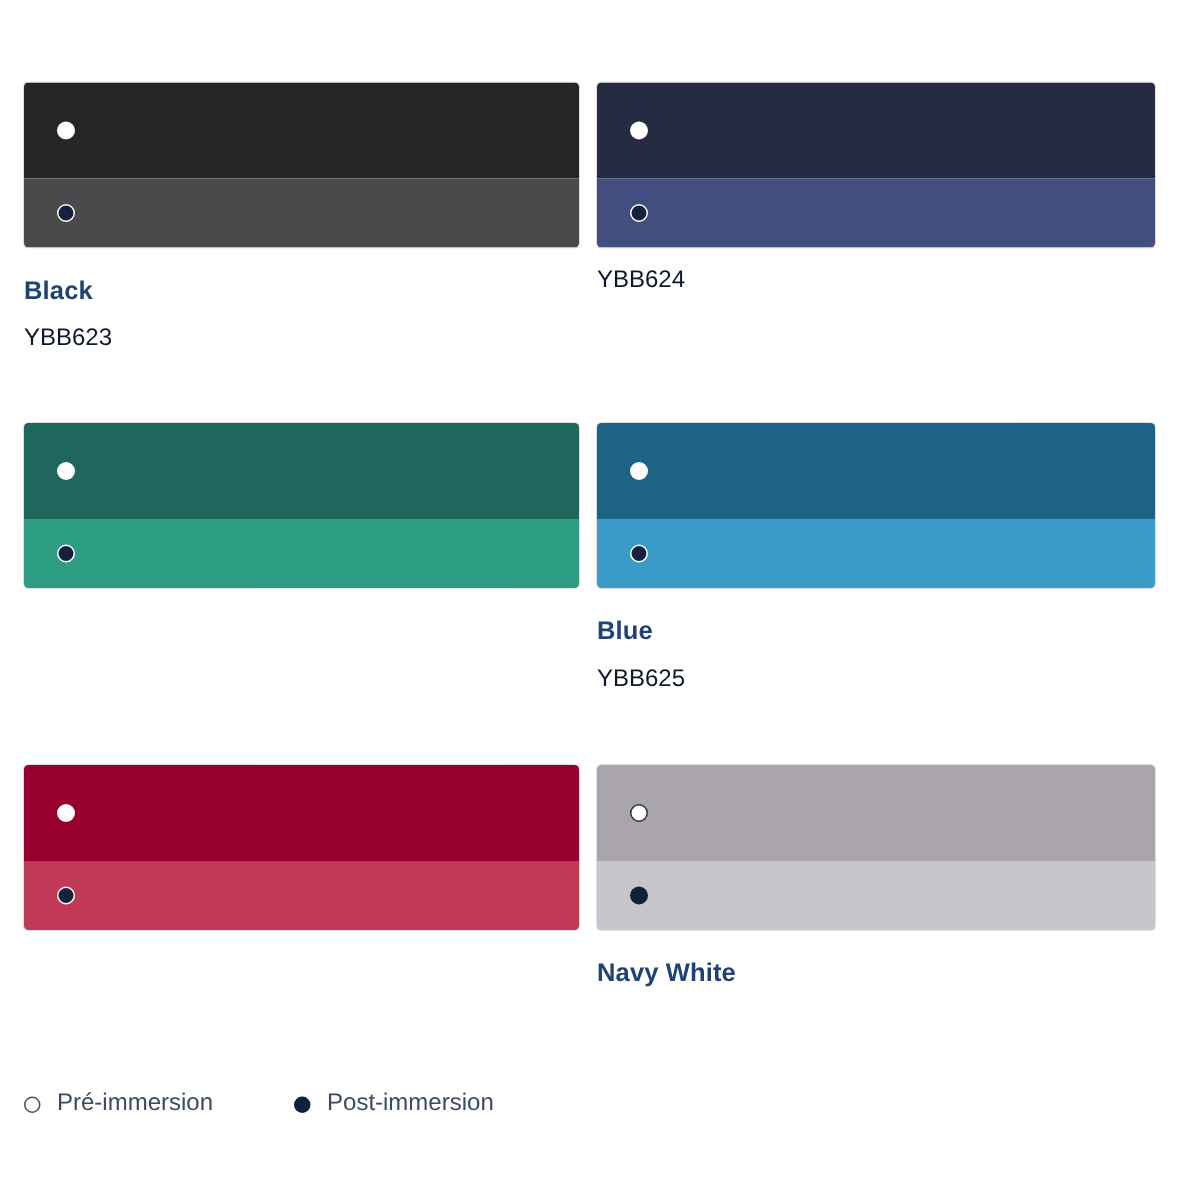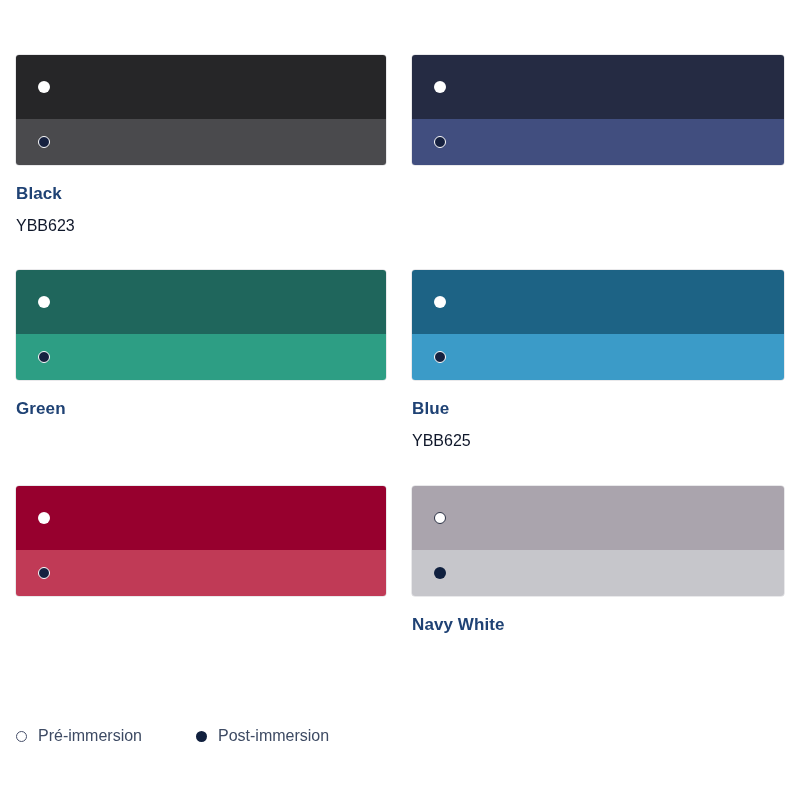--- a/index.html
+++ b/index.html
@@ -23,20 +23,21 @@
     height: 800px;
     box-sizing: border-box;
     padding: 55px 16px 0 16px;
   }
 
   .grid {
     display: grid;
     grid-template-columns: 370px 372px;
     column-gap: 26px;
     row-gap: 0px;
+    gap: 12px;
   }
 
   .swatch-card {
     width: 100%;
     margin-bottom: 36px;
   }
 
   .chip {
     position: relative;
     width: 100%;
@@ -158,32 +159,32 @@
 
     <div class="swatch-card">
       <div class="chip">
         <div class="chip-half pre" style="background: rgb(37, 43, 67);">
           <span class="marker pre-dot"></span>
         </div>
         <div class="chip-half post" style="background: rgb(65, 78, 127);">
           <span class="marker post-dot"></span>
         </div>
       </div>
+      <div class="chip-code">YBB624</div>
     </div>
 
     <div class="swatch-card">
       <div class="chip">
         <div class="chip-half pre" style="background: rgb(31, 102, 92);">
           <span class="marker pre-dot"></span>
         </div>
         <div class="chip-half post" style="background: rgb(45, 158, 132);">
           <span class="marker post-dot"></span>
         </div>
       </div>
-      <div class="chip-name">Green</div>
     </div>
 
     <div class="swatch-card">
       <div class="chip">
         <div class="chip-half pre" style="background: rgb(29, 99, 133);">
           <span class="marker pre-dot"></span>
         </div>
         <div class="chip-half post" style="background: rgb(59, 155, 200);">
           <span class="marker post-dot"></span>
         </div>

